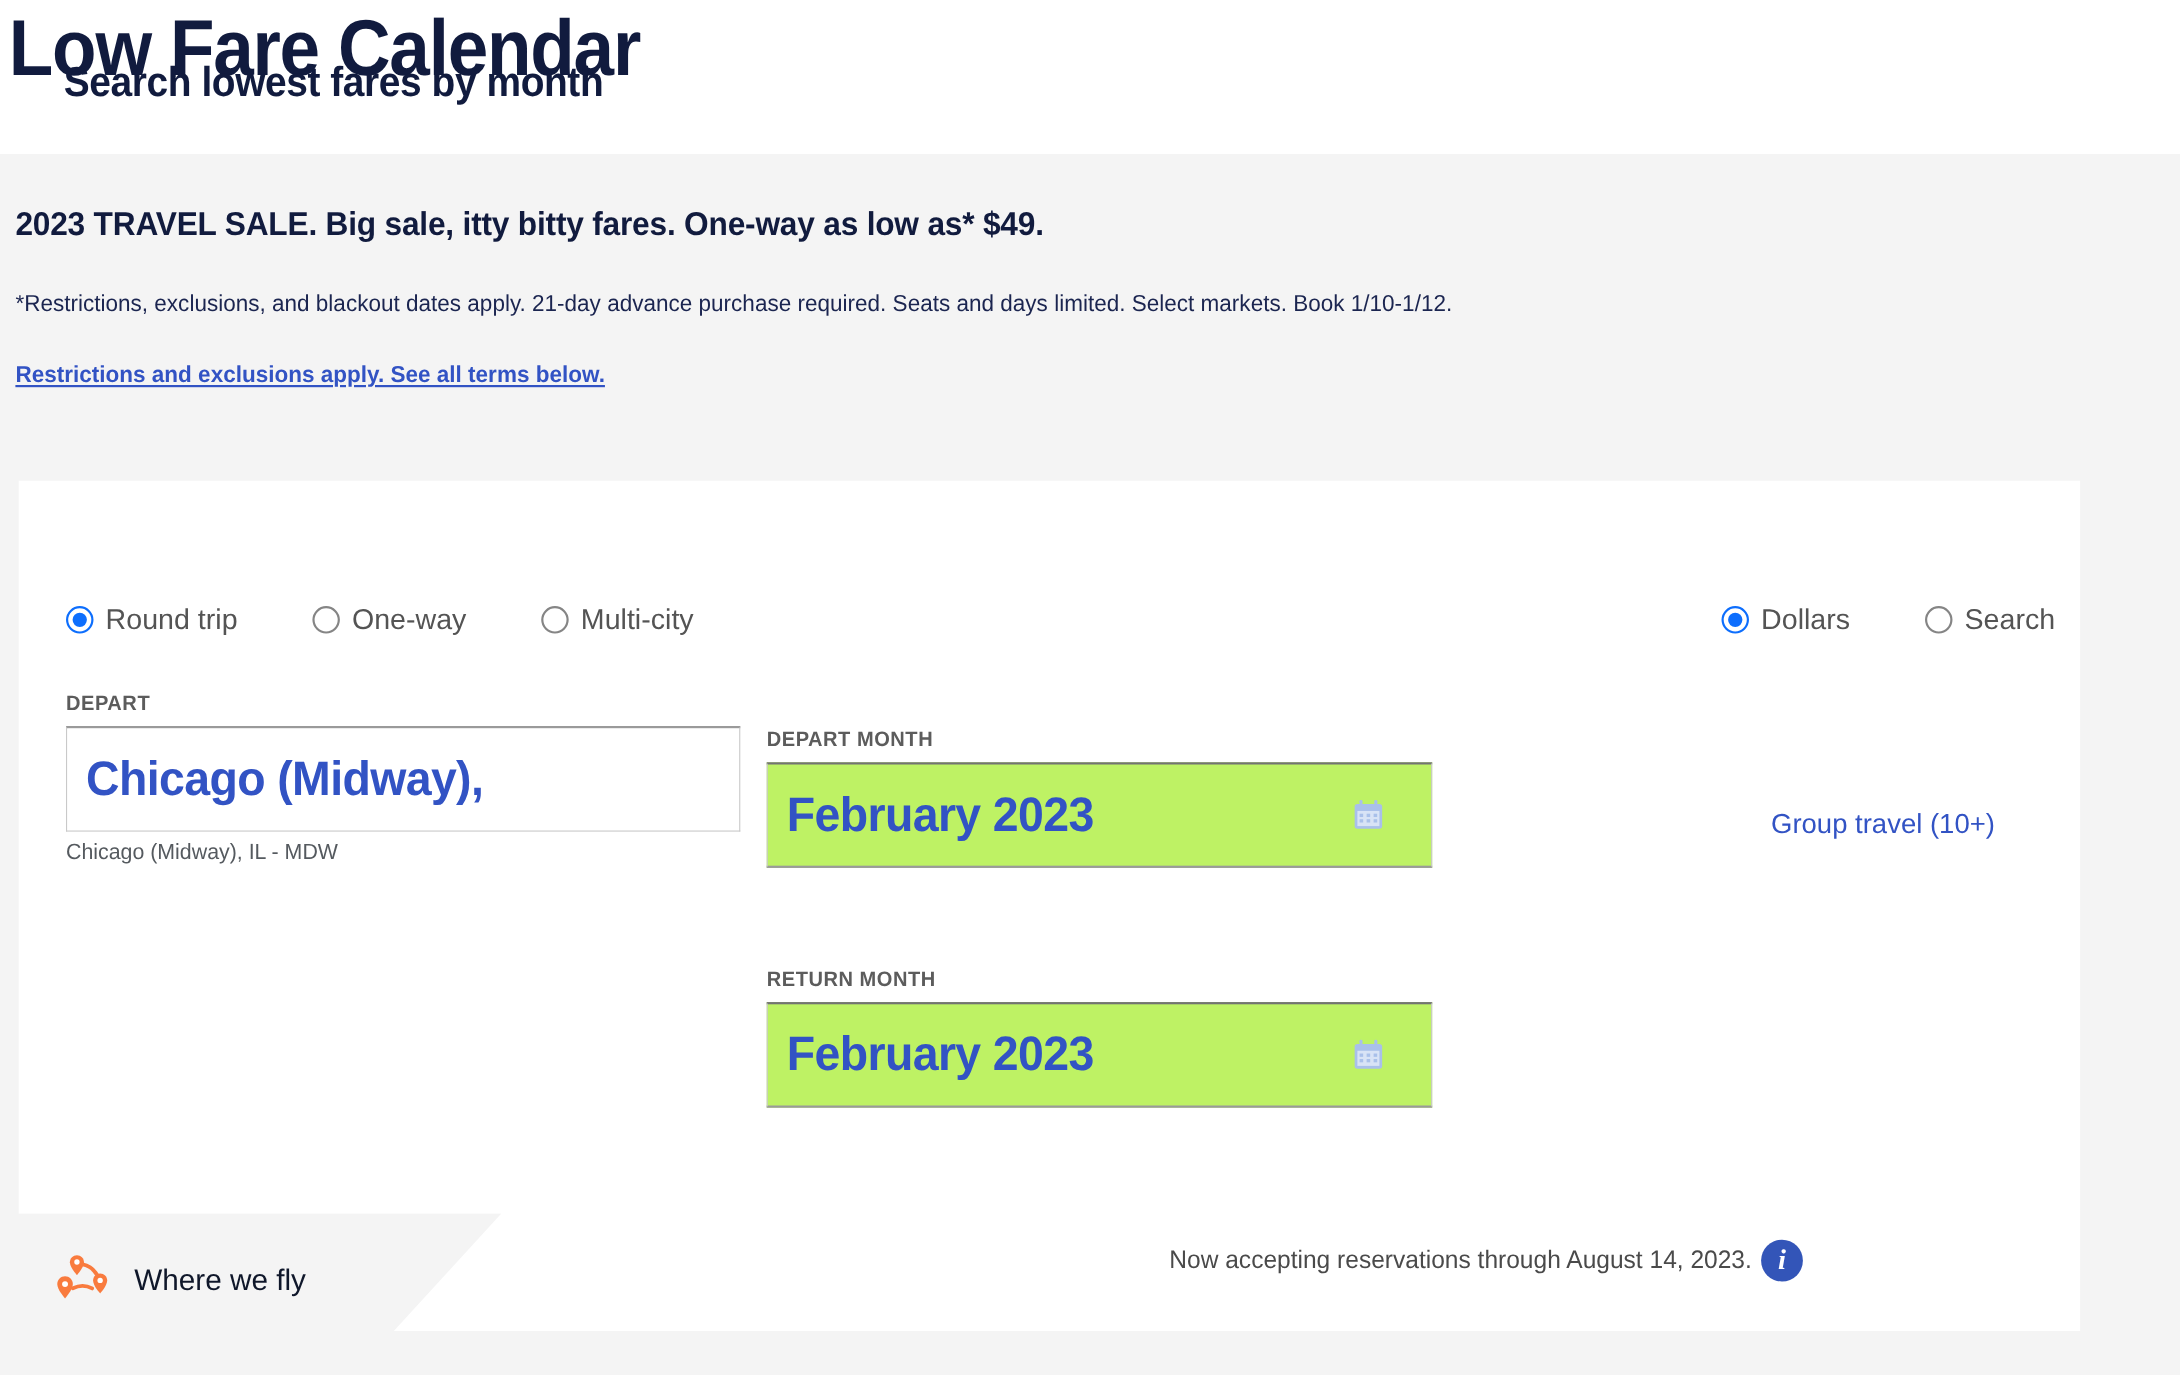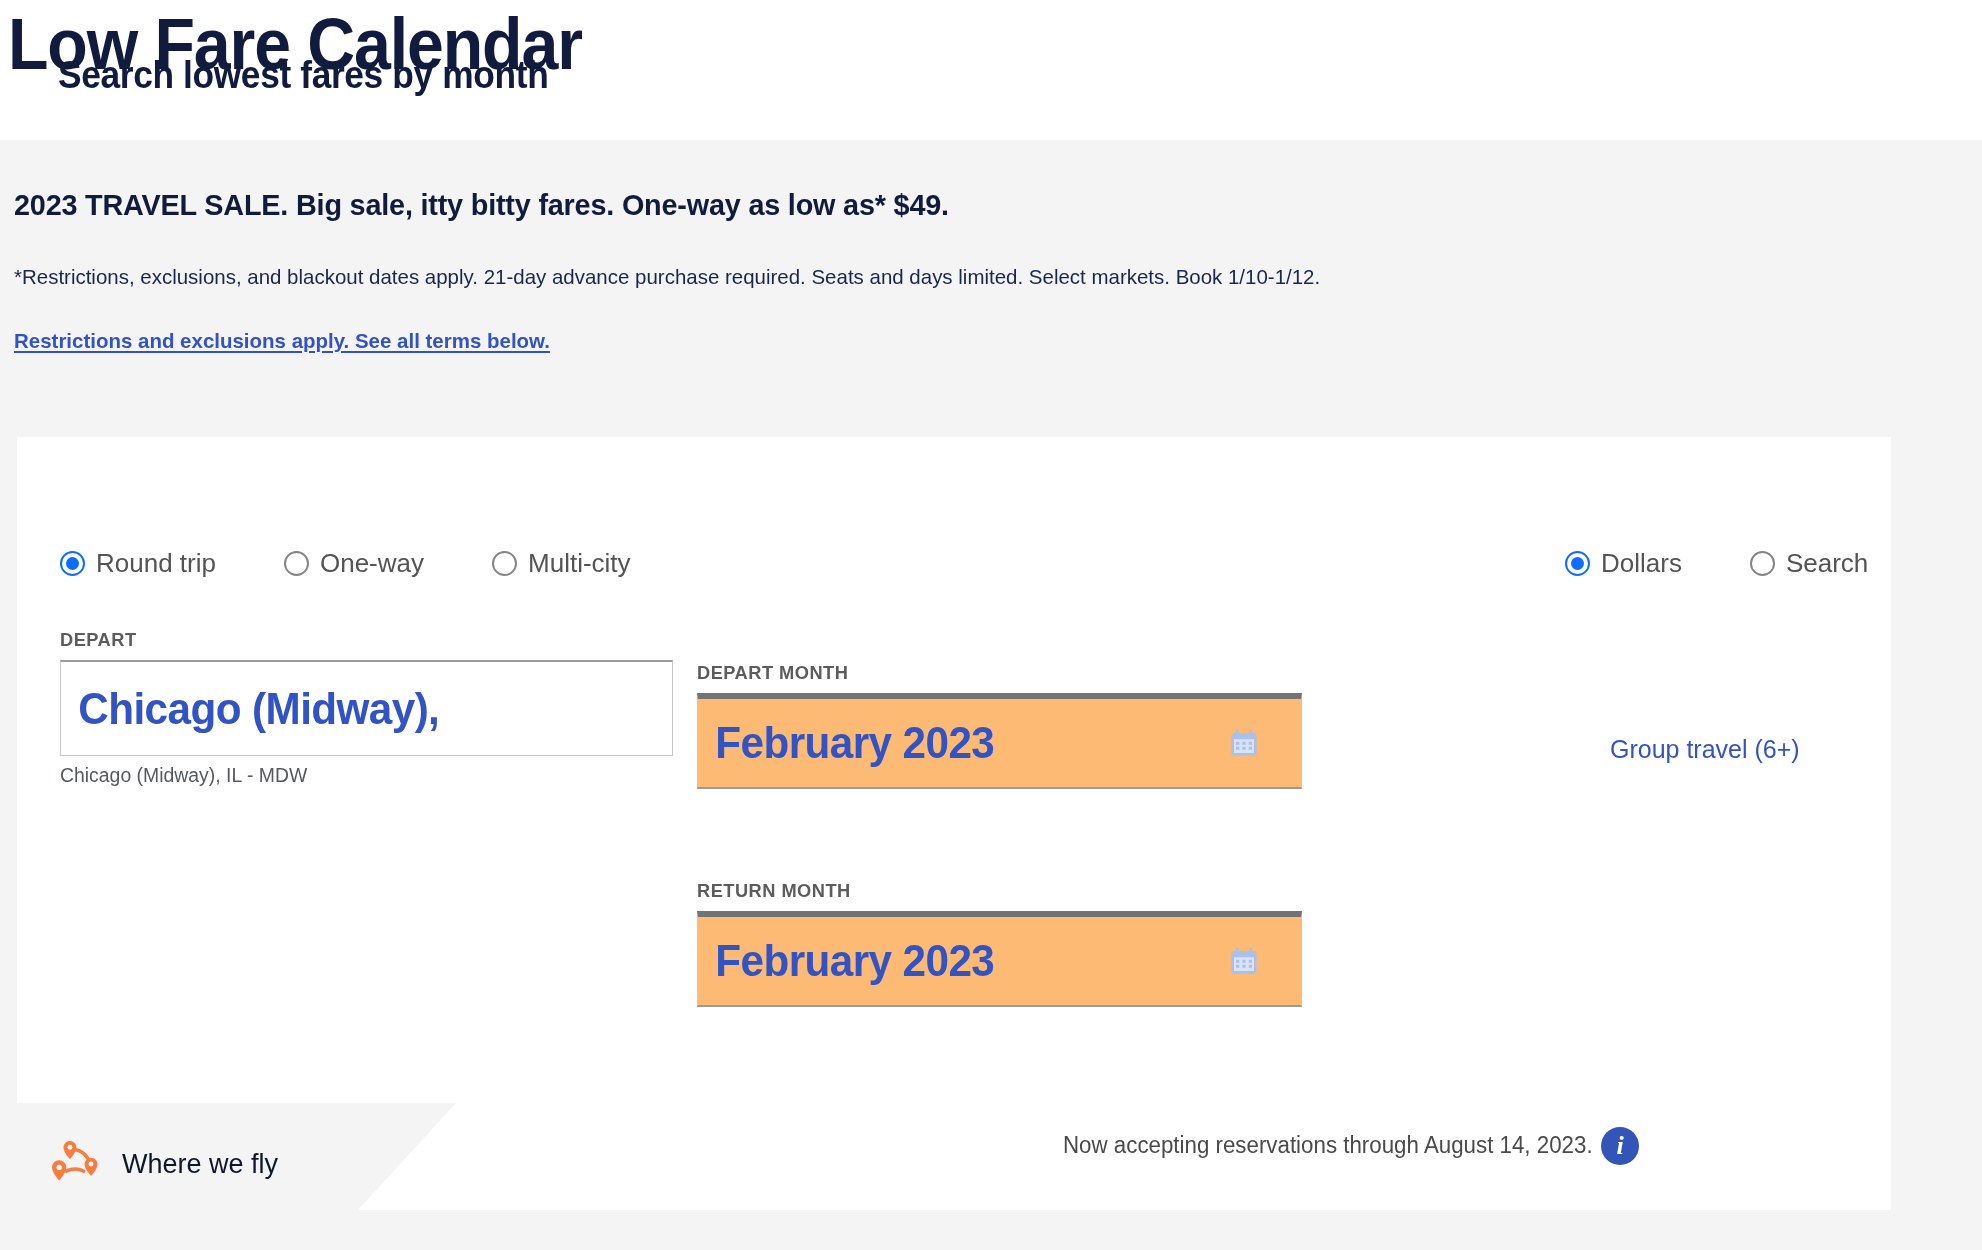--- a/index.html
+++ b/index.html
@@ -176,23 +176,23 @@
   .input-box {
     position: relative;
     border: 1px solid #c9c9c9;
     border-top: 2px solid #9a9a9a;
     background: #ffffff;
     display: flex;
     align-items: center;
     cursor: text;
   }
   .input-box.filled-gray {
-    background: #fdba74;
+    background: #bef264;
     border-bottom: 2px solid #9a9a9a;
-    border-top: 6px solid #737373;
+    border-top: 2px solid #737373;
     cursor: pointer;
   }
   .input-value {
     font-size: 44px;
     font-weight: bold;
     color: #3253c4;
     letter-spacing: -0.6px;
     white-space: nowrap;
     overflow: hidden;
     padding-left: 18px;
@@ -392,21 +392,21 @@
             <rect x="15.8" y="11" width="2.6" height="2.4"></rect>
           <rect x="5.6" y="15" width="2.6" height="2.4"></rect>
             <rect x="10.7" y="15" width="2.6" height="2.4"></rect>
             <rect x="15.8" y="15" width="2.6" height="2.4"></rect>
         </g>
       </svg>
     </div>
   </div>
 
 
-  <a class="group-travel">Group travel (6+)</a>
+  <a class="group-travel">Group travel (10+)</a>
 
 
   <div class="field" id="f-returnmonth">
     <div class="field-label">RETURN MONTH</div>
     <div class="input-box filled-gray">
       <span class="input-value">February 2023</span>
       <svg class="cal-icon" viewBox="0 0 24 24">
         <rect x="2" y="4" width="20" height="18" rx="2" fill="#a9c0ea"></rect>
         <rect x="4" y="9" width="16" height="11" fill="#ffffff" opacity="0.55"></rect>
         <rect x="5.5" y="1" width="2.2" height="5" rx="1" fill="#a9c0ea"></rect>

